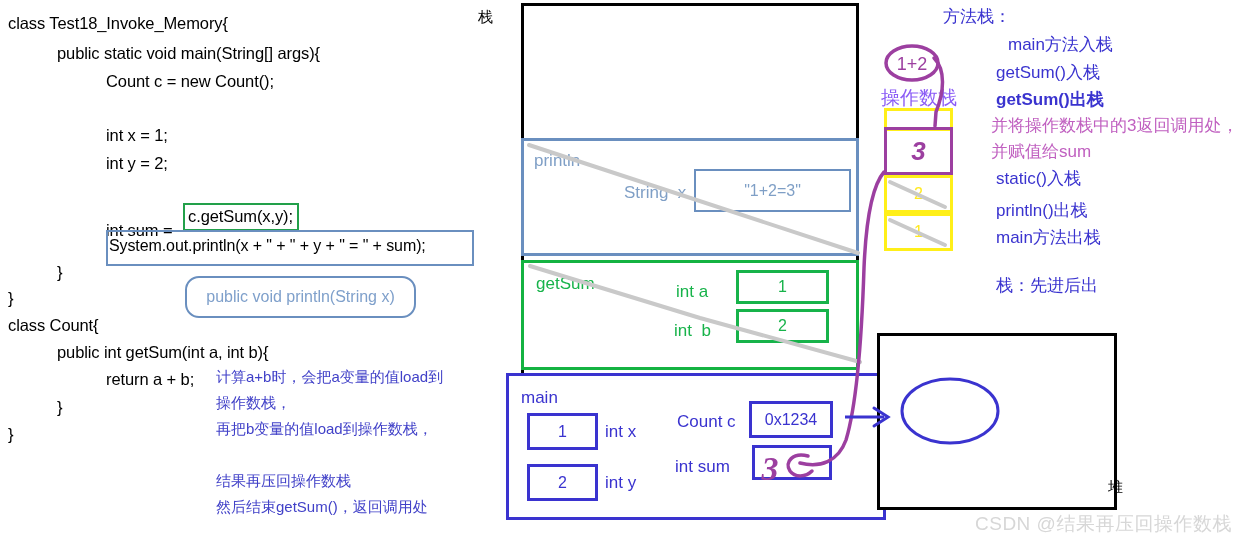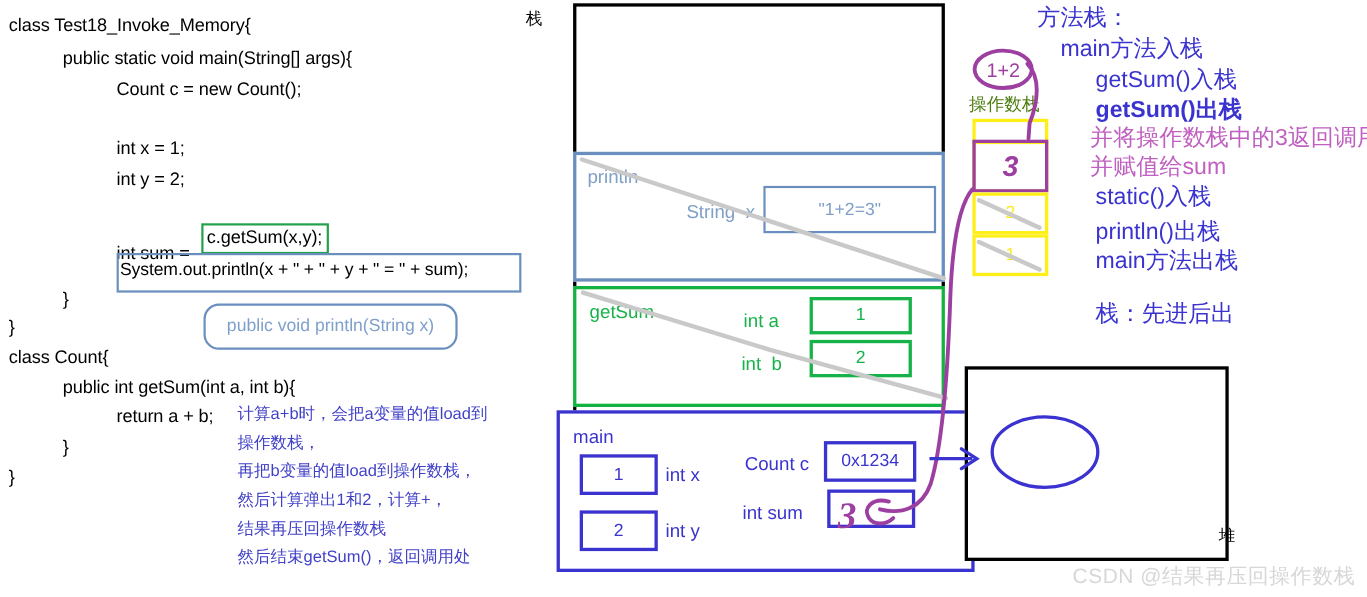--- a/index.html
+++ b/index.html
@@ -84,24 +84,24 @@
 
   .val-box { position: absolute; box-sizing: border-box; background: #ffffff;
              display:flex; align-items:center; justify-content:center; }
   .val-box.steel  { border: 2.5px solid #6a8fbf; color:#7f9fc6; font-size: 16px; }
   .val-box.green  { border: 3px solid #17b34a; color:#17b34a; font-size: 16px; }
   .val-box.indigo { border: 3px solid #3a33cf; color:#3a33cf; font-size: 16px; }
   .ycell  { position: absolute; box-sizing: border-box; border: 3px solid #ffef19;
             display:flex; align-items:center; justify-content:center;
             color:#ffe920; font-size: 16px; background:#ffffff; }
   .purple-ring { position:absolute; border: 3.5px solid #9c3fa0; box-sizing:border-box; background:transparent; }
-  .op-label { position:absolute; color:#4d7c0f; font-size:16px; white-space:pre; }
+  .op-label { position:absolute; color:#8b5cf6; font-size:19px; white-space:pre; }
 
   
-  .rt { position:absolute; white-space:pre; font-size:21px; line-height:17px; }
+  .rt { position:absolute; white-space:pre; font-size:17px; line-height:17px; }
   .rt.indigo { color:#3a33cf; }
   .rt.magenta { color:#c060c0; }
 
   .cn-label { position:absolute; color:#000; font-size:15px; white-space:pre; }
 
   .watermark {
     position:absolute;
     color:#d7d7d7;
     font-size:19px;
     white-space:pre;
@@ -134,21 +134,20 @@
 
     <div class="box-green-thin" style="left:183px;top:203px;width:116px;height:28px;"></div>
 
     <div class="box-steel" style="left:106px;top:230px;width:368px;height:36px;"></div>
 
     <div class="pill-steel" style="left:185px;top:276px;width:231px;height:42px;">public void println(String x)</div>
 
     <div class="note-line" style="left:216px;top:368px;">计算a+b时，会把a变量的值load到</div>
     <div class="note-line" style="left:216px;top:394px;">操作数栈，</div>
     <div class="note-line" style="left:216px;top:420px;">再把b变量的值load到操作数栈，</div>
-    <div class="note-line" style="left:216px;top:446px;">然后计算弹出1和2，计算+，</div>
     <div class="note-line" style="left:216px;top:472px;">结果再压回操作数栈</div>
     <div class="note-line" style="left:216px;top:498px;">然后结束getSum()，返回调用处</div>
   </div>
 
   <div class="cn-label" style="left:478px;top:8px;">栈</div>
 
   <div class="black-box" style="left:521px;top:3px;width:338px;height:517px;"></div>
 
   <div class="frame println" style="left:521px;top:138px;width:338px;height:118px;">
     <div class="lbl steel" style="left:10px;top:10px;">println</div>
@@ -182,21 +181,21 @@
 
   <div class="op-label" style="left:881px;top:85px;">操作数栈</div>
 
   <div class="ycell" style="left:884px;top:108px;width:69px;height:26px;"></div>
   <div class="ycell" style="left:884px;top:128px;width:69px;height:47px;color:#9c3fa0;font-size:26px;font-weight:bold;font-style:italic;">3</div>
   <div class="purple-ring" style="left:884px;top:127px;width:69px;height:48px;"></div>
   <div class="ycell" style="left:884px;top:175px;width:69px;height:38px;">2</div>
   <div class="ycell" style="left:884px;top:213px;width:69px;height:38px;">1</div>
 
   <div class="rt indigo" style="left:943px;top:8px;">方法栈：</div>
-  <div class="rt indigo" style="left:964px;top:36px;">main方法入栈</div>
+  <div class="rt indigo" style="left:1008px;top:36px;">main方法入栈</div>
   <div class="rt indigo" style="left:996px;top:64px;">getSum()入栈</div>
   <div class="rt indigo" style="left:996px;top:91px;font-weight:bold;">getSum()出栈</div>
   <div class="rt magenta" style="left:991px;top:117px;">并将操作数栈中的3返回调用处，</div>
   <div class="rt magenta" style="left:991px;top:143px;">并赋值给sum</div>
   <div class="rt indigo" style="left:996px;top:170px;">static()入栈</div>
   <div class="rt indigo" style="left:996px;top:202px;">println()出栈</div>
   <div class="rt indigo" style="left:996px;top:229px;">main方法出栈</div>
   <div class="rt indigo" style="left:996px;top:277px;">栈：先进后出</div>
 
   <div class="black-box" style="left:877px;top:333px;width:240px;height:177px;"></div>

